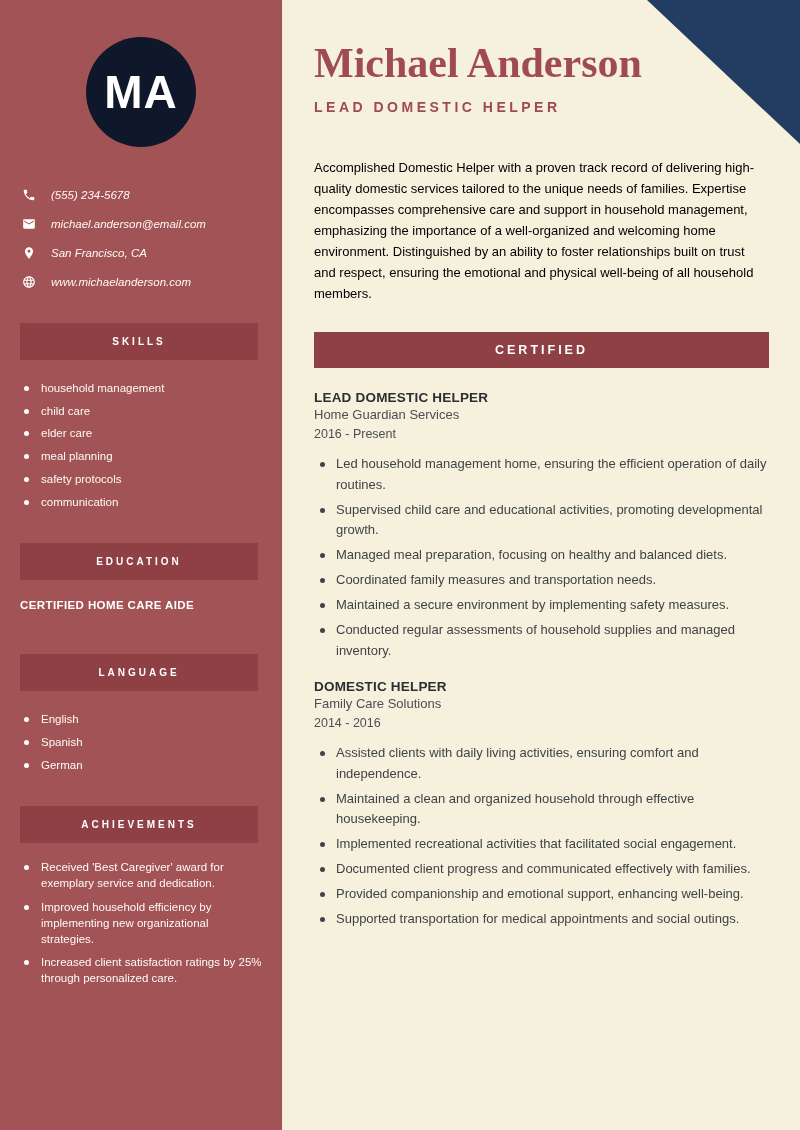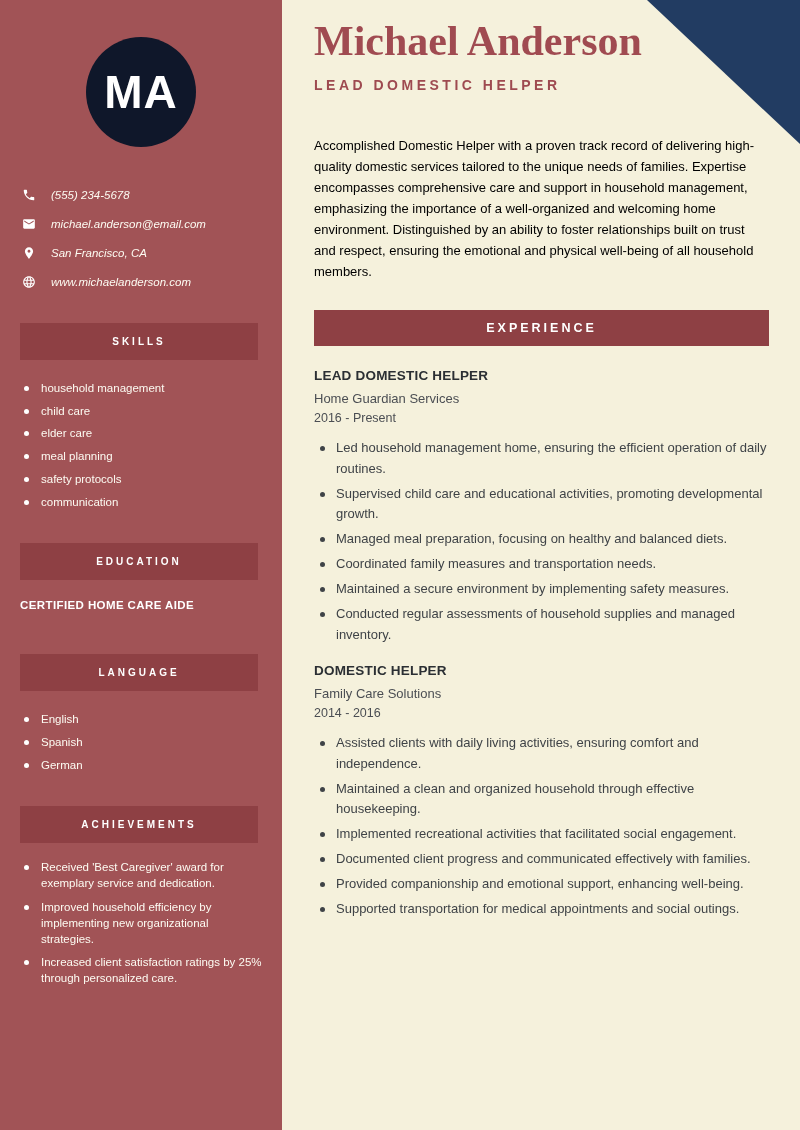--- a/index.html
+++ b/index.html
@@ -64,21 +64,21 @@
 
   .edu-item {
     margin: 19px 18px 0 20px;
     font-size: 11.5px; font-weight: 700; letter-spacing: 0.4px;
     color: #ffffff;
   }
 
   
   .main {
     flex: 1; position: relative;
-    padding: 18px 32px 0 32px;
+    padding: 40px 32px 0 32px;
   }
   .corner {
     position: absolute; top: 0; right: 0;
     width: 154px; height: 145px;
     background: #223c62;
     clip-path: polygon(0 0, 100% 0, 100% 100%);
   }
   .name {
     font-family: "Liberation Serif", serif;
     font-size: 42px; font-weight: 700;
@@ -99,21 +99,21 @@
   .xbar {
     margin-top: 28px;
     height: 36px;
     background: #8e4044;
     display: flex; align-items: center; justify-content: center;
   }
   .xbar span { color: #ffffff; font-size: 12.5px; font-weight: 700; letter-spacing: 3px; }
 
   .job { margin-top: 22px; }
   .job-title { font-size: 13.5px; font-weight: 700; color: #2b2f33; letter-spacing: 0.2px; }
-  .job-company { margin-top: 8px; font-size: 13px; color: #4b4e53; }
+  .job-company { margin-top: 2px; font-size: 13px; color: #4b4e53; }
   .job-dates { margin-top: 5px; font-size: 12.5px; color: #4b4e53; }
 
   .blist { list-style: none; margin-top: 13px; padding-left: 4px; }
   .blist li {
     position: relative;
     padding-left: 18px;
     font-size: 13px; line-height: 20.5px;
     color: #3f4347;
     margin-bottom: 4.5px;
   }
@@ -206,21 +206,21 @@
   </aside>
 
   <main class="main">
     <div class="corner"></div>
 
     <h1 class="name">Michael Anderson</h1>
     <div class="job-subtitle">LEAD DOMESTIC HELPER</div>
     <p class="summary">Accomplished Domestic Helper with a proven track record of delivering high-quality domestic services tailored to the unique needs of families. Expertise encompasses comprehensive care and support in household management, emphasizing the importance of a well-organized and welcoming home environment. Distinguished by an ability to foster relationships built on trust and respect, ensuring the emotional and physical well-being of all household members.</p>
 
     <div class="xbar">
-      <span>EXPERIENCE</span>
+      <span>CERTIFIED</span>
     </div>
 
     <section class="job">
       <div class="job-title">LEAD DOMESTIC HELPER</div>
       <div class="job-company">Home Guardian Services</div>
       <div class="job-dates">2016 - Present</div>
       <ul class="blist">
         <li>Led household management home, ensuring the efficient operation of daily routines.</li>
         <li>Supervised child care and educational activities, promoting developmental growth.</li>
         <li>Managed meal preparation, focusing on healthy and balanced diets.</li>

